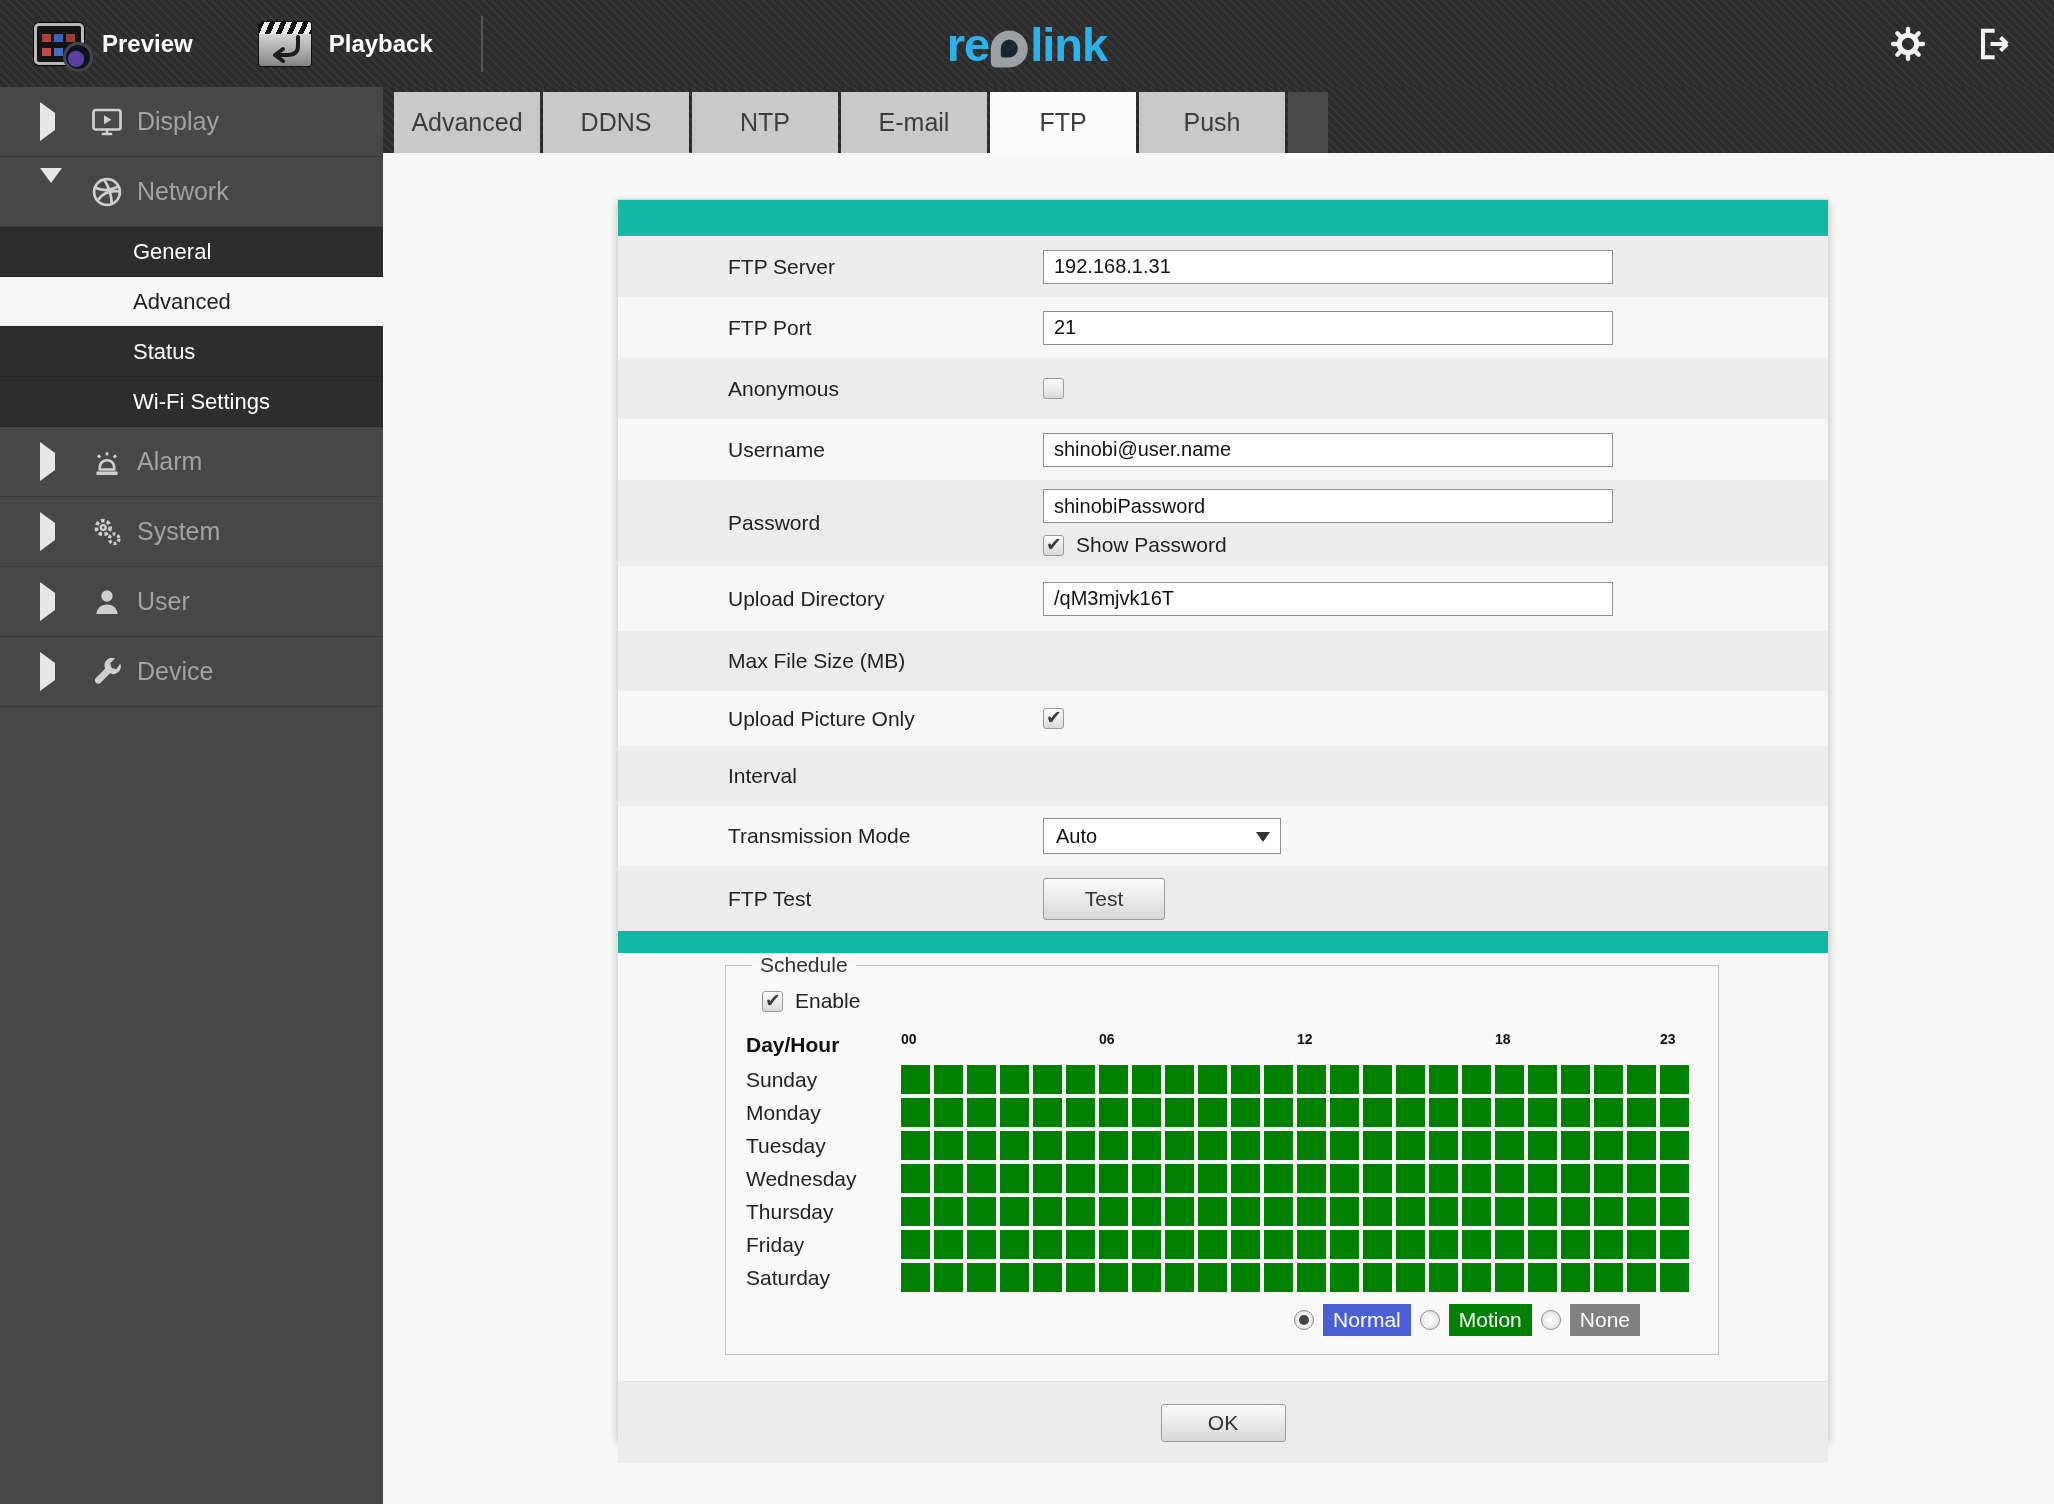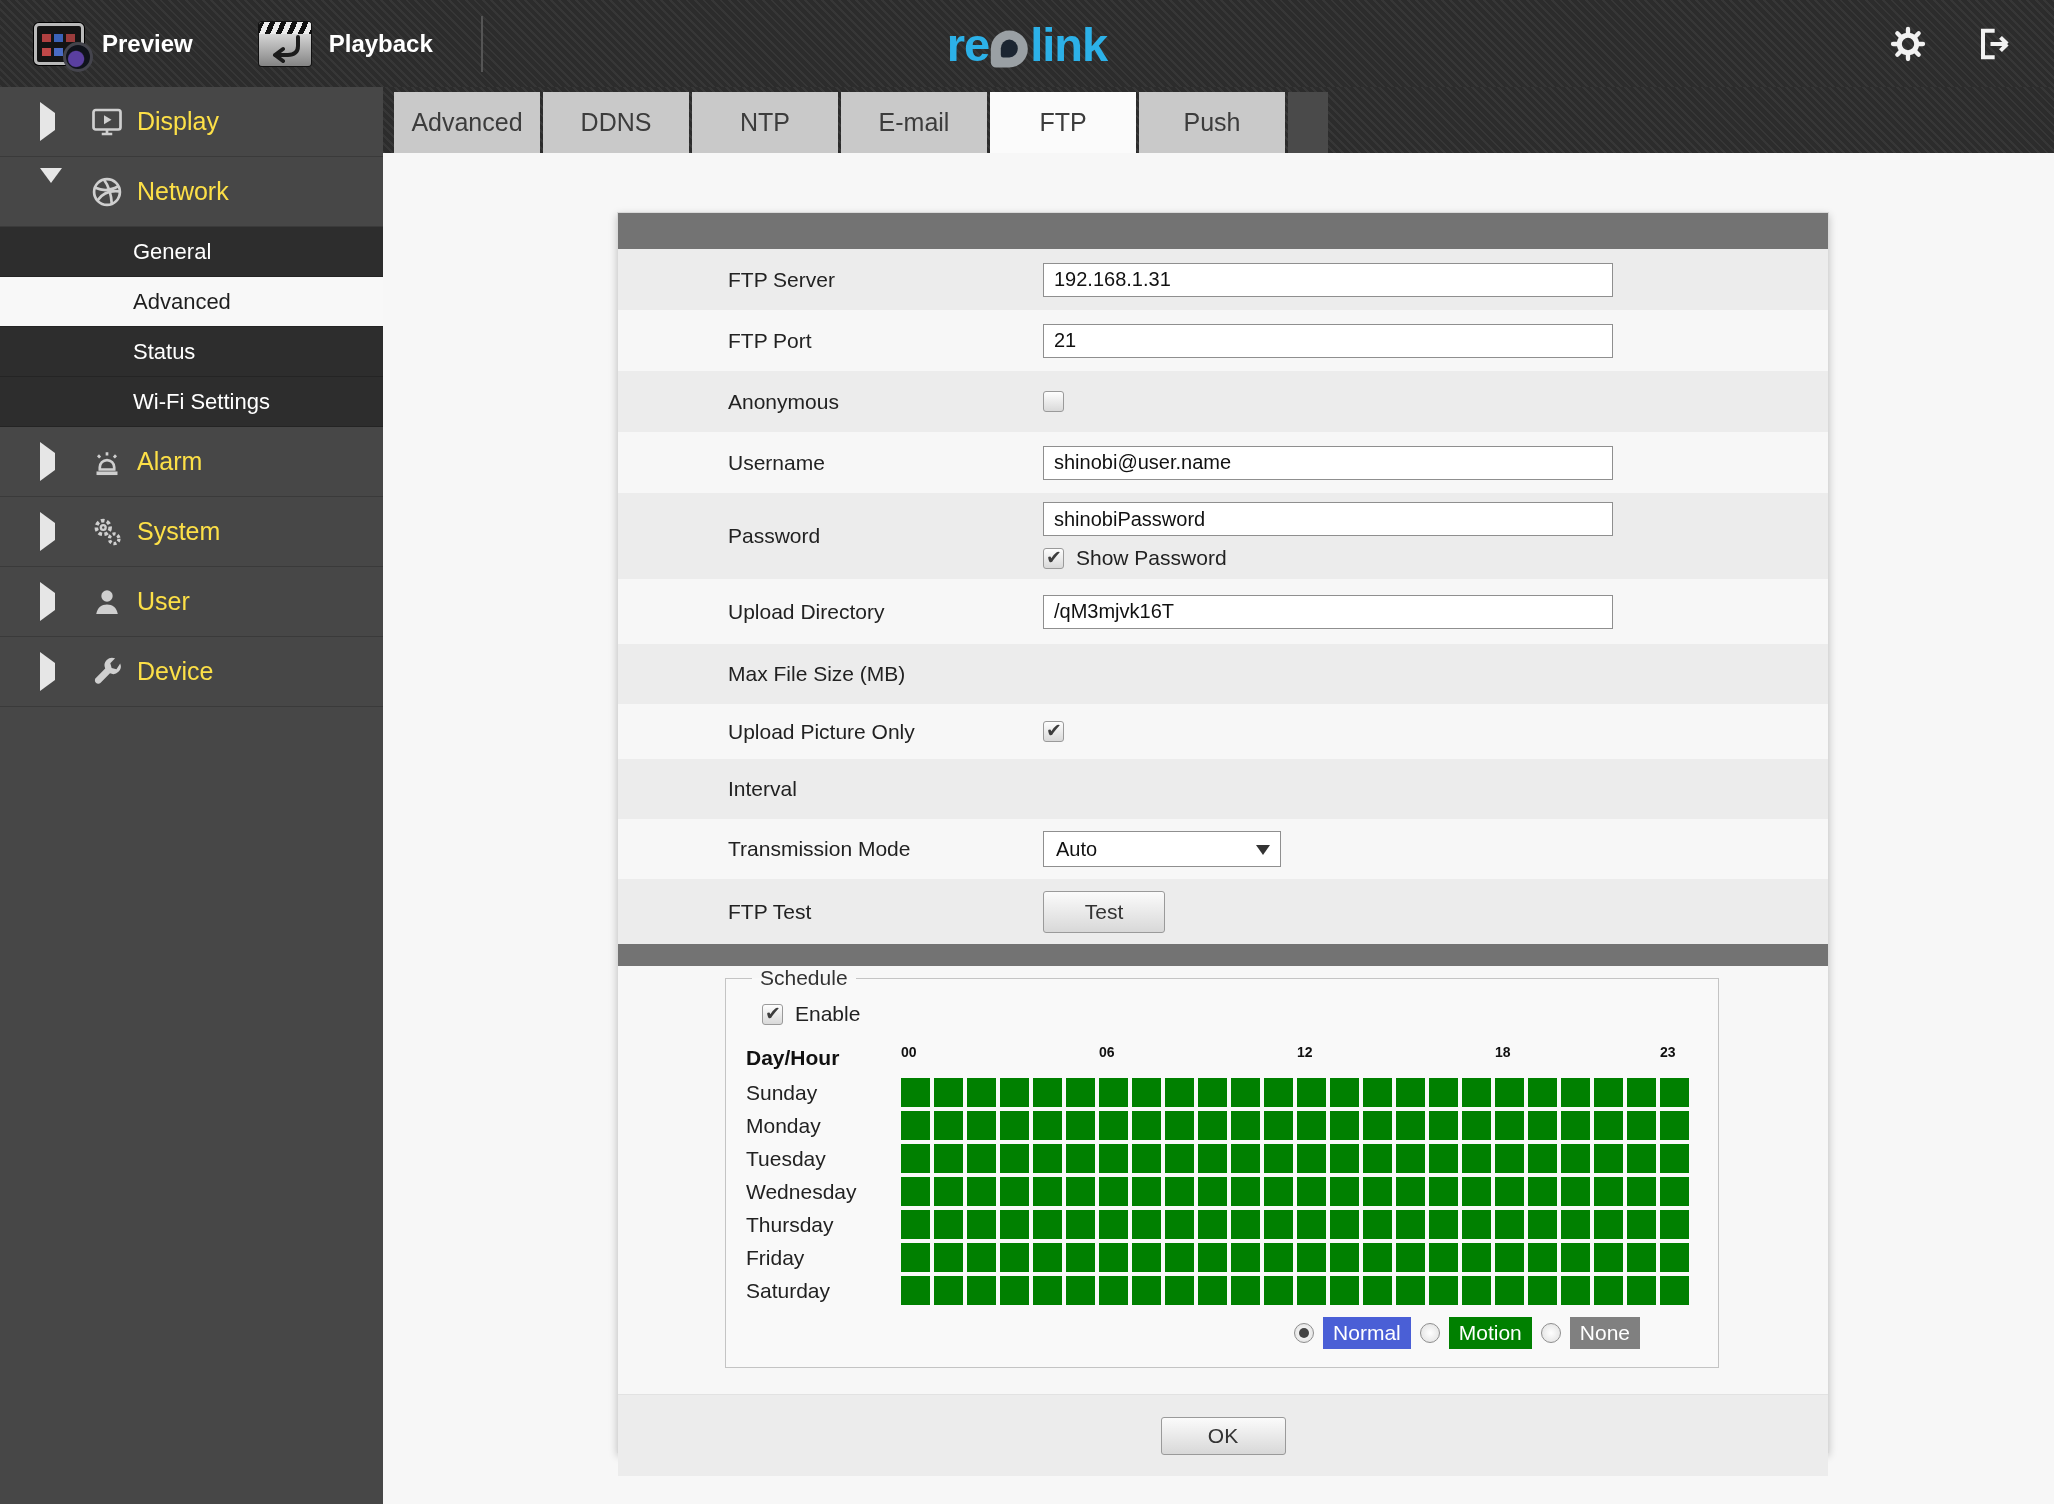--- a/index.html
+++ b/index.html
@@ -44,39 +44,39 @@
   .topbar-actions { position:absolute; right:40px; top:0; height:87px; display:flex; align-items:center; gap:44px; }
   .icon-btn { cursor:pointer; display:flex; align-items:center; }
 
   
   .sidebar { position:absolute; left:0; top:87px; width:383px; height:1417px; background:#474747; }
   .side-item { height:70px; display:flex; align-items:center; border-bottom:1px solid #3a3a3a; cursor:pointer; }
   .side-item .arr { margin-left:40px; width:18px; }
   .tri-right { width:0; height:0; border-top:11px solid transparent; border-bottom:11px solid transparent; border-left:15px solid #e6e6e6; }
   .tri-down  { width:0; height:0; border-left:11px solid transparent; border-right:11px solid transparent; border-top:15px solid #e6e6e6; }
   .side-item .ic { margin-left:28px; width:42px; display:flex; justify-content:center; }
-  .side-item .side-label { margin-left:9px; color:#fde047; font-size:25px; }
+  .side-item .side-label { margin-left:9px; color:#a3a3a3; font-size:25px; }
   .subgroup { background:#2d2d2d; }
   .sub-item { height:50px; display:flex; align-items:center; padding-left:133px; border-bottom:1px solid #242424; color:#fff; font-size:22px; cursor:pointer; }
   .sub-item.selected { background:#f8f8f8; color:#1e1e1e; }
 
   
   .tabstrip { position:absolute; left:383px; top:87px; width:1671px; height:66px;
     background:#2c2c2c;
     background-image:repeating-linear-gradient(45deg, rgba(255,255,255,.05) 0 2px, rgba(0,0,0,0) 2px 6px);
     display:flex; align-items:flex-end; }
   .tab { width:146px; height:61px; margin-left:3px; background:#c9c9c9; color:#3c3c3c; font-size:25px;
     display:flex; align-items:center; justify-content:center; cursor:pointer; }
   .tab:first-child { margin-left:11px; }
   .tab.active { background:#fbfbfb; }
   .tab-endcap { width:40px; height:61px; margin-left:3px; background:#4a4a4a; }
 
   
   .content { position:absolute; left:383px; top:153px; width:1671px; height:1351px; background:#f7f7f7; }
-  .panel { position:absolute; left:234px; top:59px; width:1212px; height:1241px; background:#737373;
+  .panel { position:absolute; left:234px; top:46px; width:1212px; height:1241px; background:#14b8a6;
     border:1px solid #d9d9d9; box-shadow:0 3px 8px rgba(0,0,0,.22); }
 
   .row { display:flex; align-items:center; }
   .row.gray { background:#ececec; }
   .row.lite { background:#f7f7f7; }
   .flabel { width:425px; padding-left:110px; font-size:21px; color:#222; }
   .fctrl { flex:1; display:flex; align-items:center; }
   .txt-input { width:570px; height:34px; border:1px solid #8f8f8f; background:#fff; font-size:20px; color:#111;
     padding:0 10px; font-family:"Liberation Sans","DejaVu Sans",sans-serif; }
 

